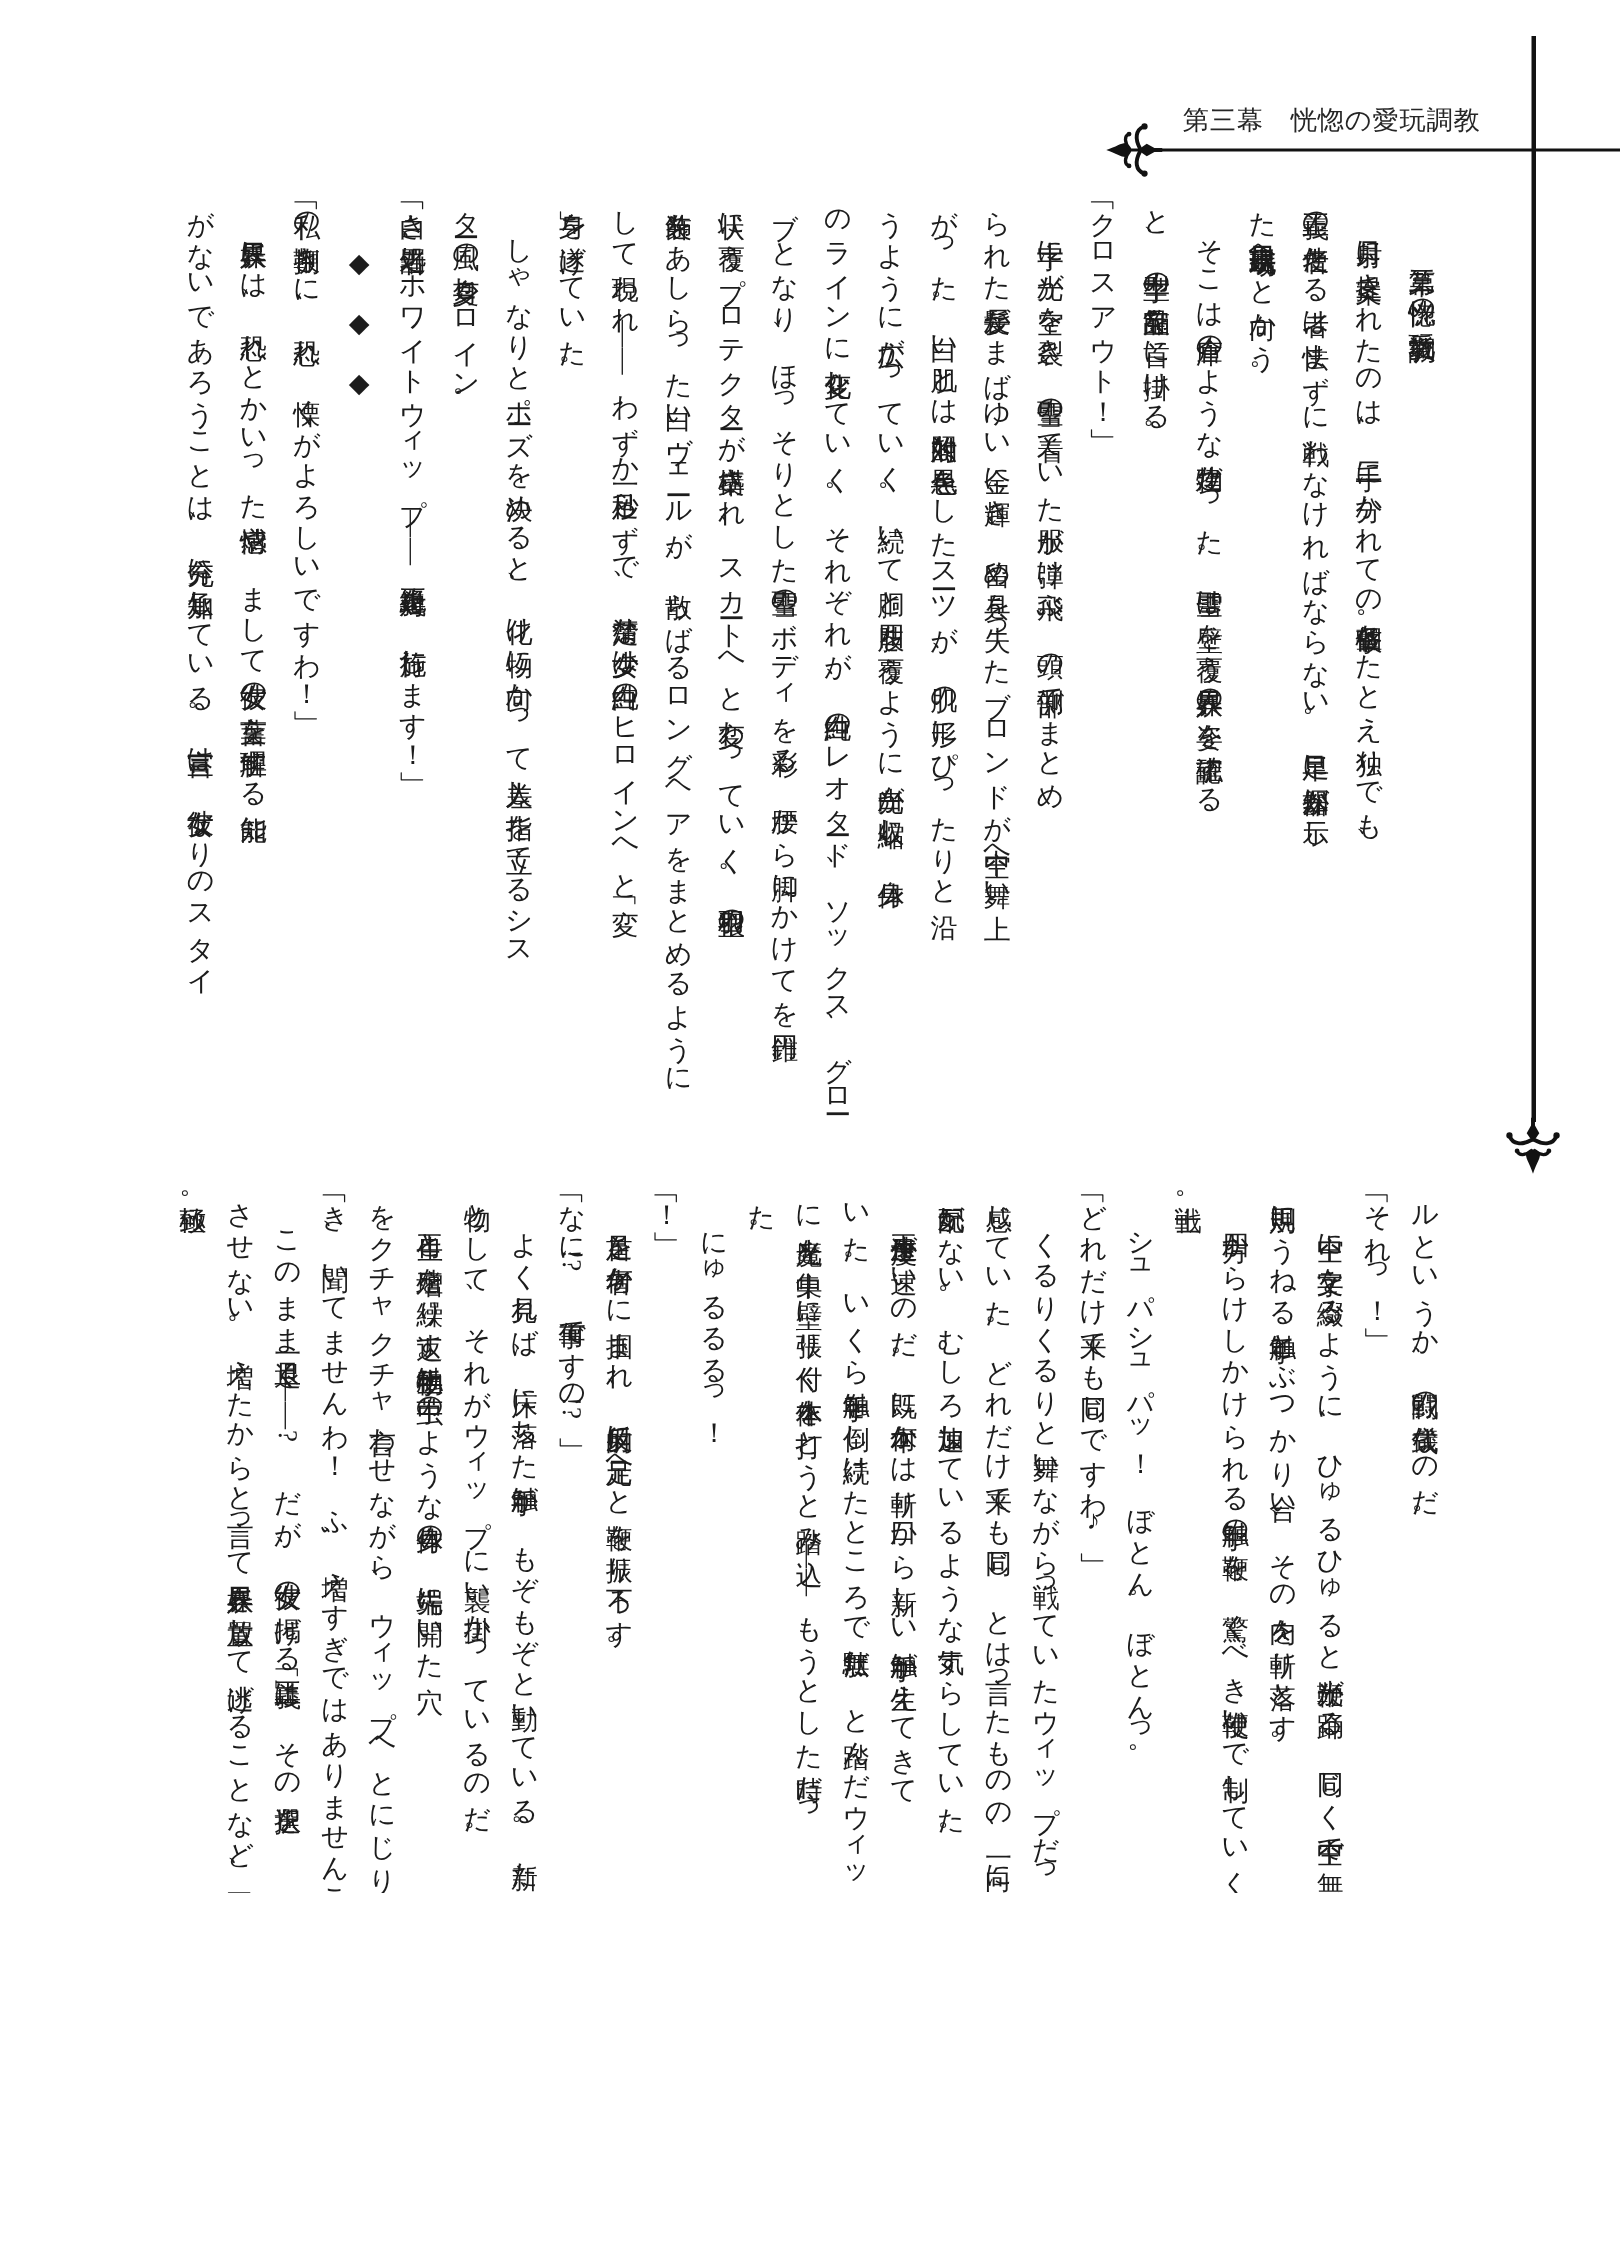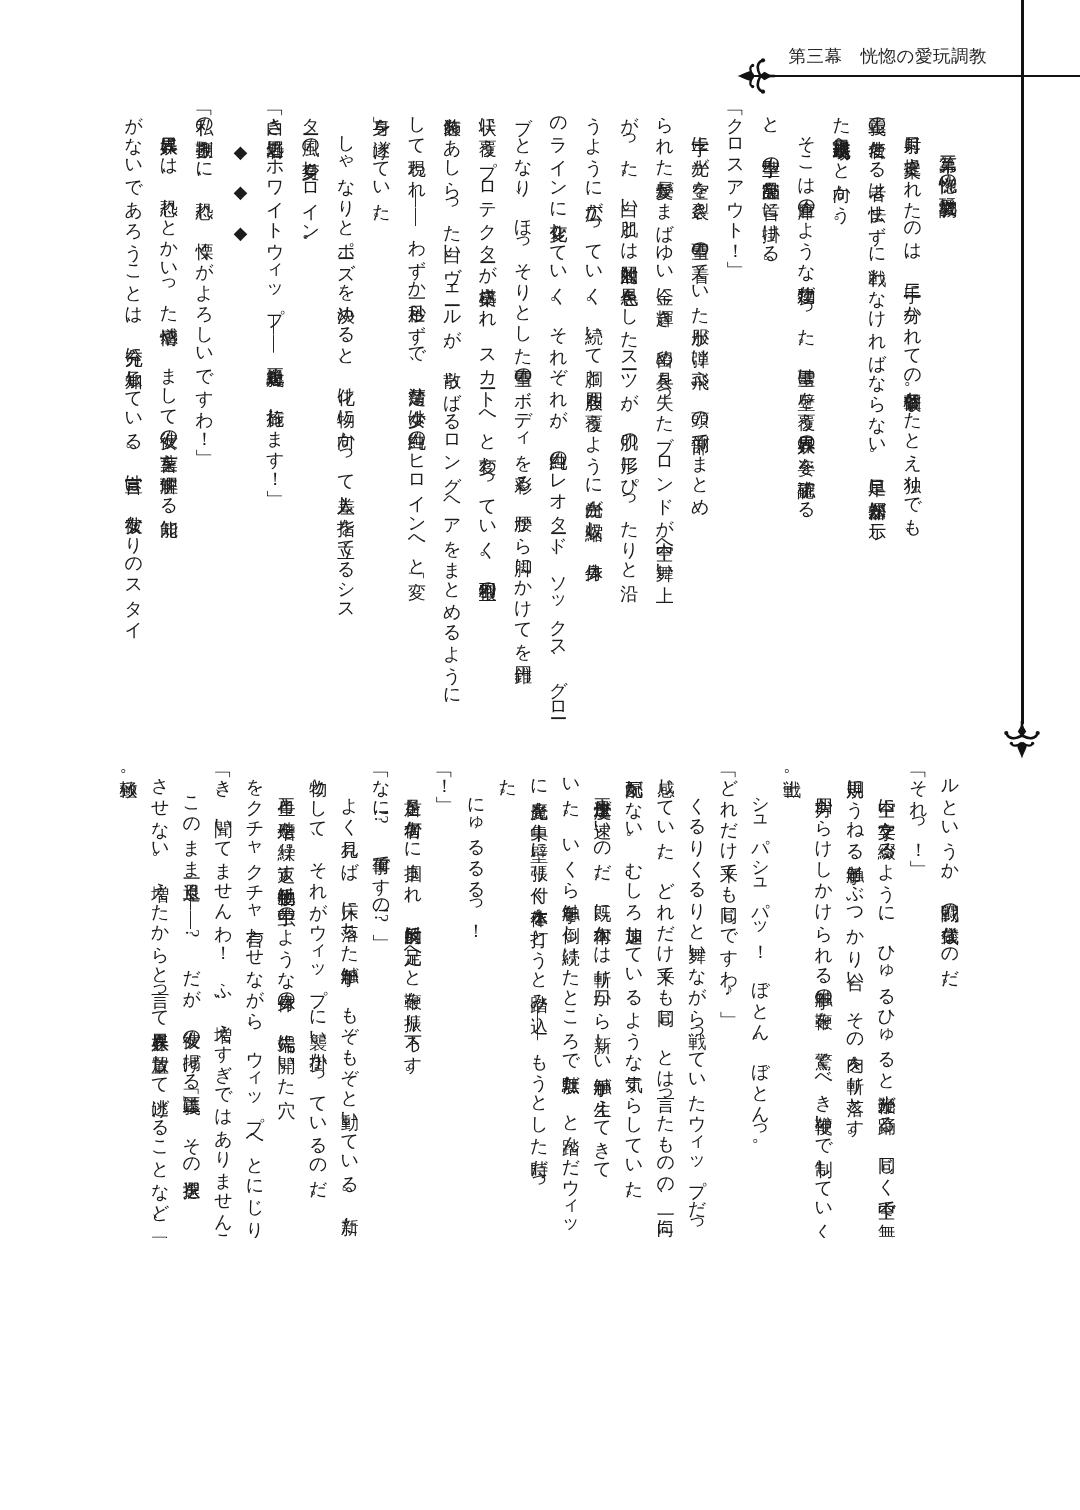--- a/index.html
+++ b/index.html
@@ -8,20 +8,21 @@
     background: #ffffff;
   }
   .page {
     position: relative;
     width: 1080px;
     height: 1238px;
     background: #ffffff;
     overflow: hidden;
     font-family: "Liberation Serif", "DejaVu Serif", serif;
     color: #1c1c1c;
+    margin-top: 24px;
   }
   
   .header-title {
     position: absolute;
     top: 44px;
     right: 93px;
     font-size: 17.5px;
     letter-spacing: 0.5px;
     color: #262626;
     white-space: nowrap;

